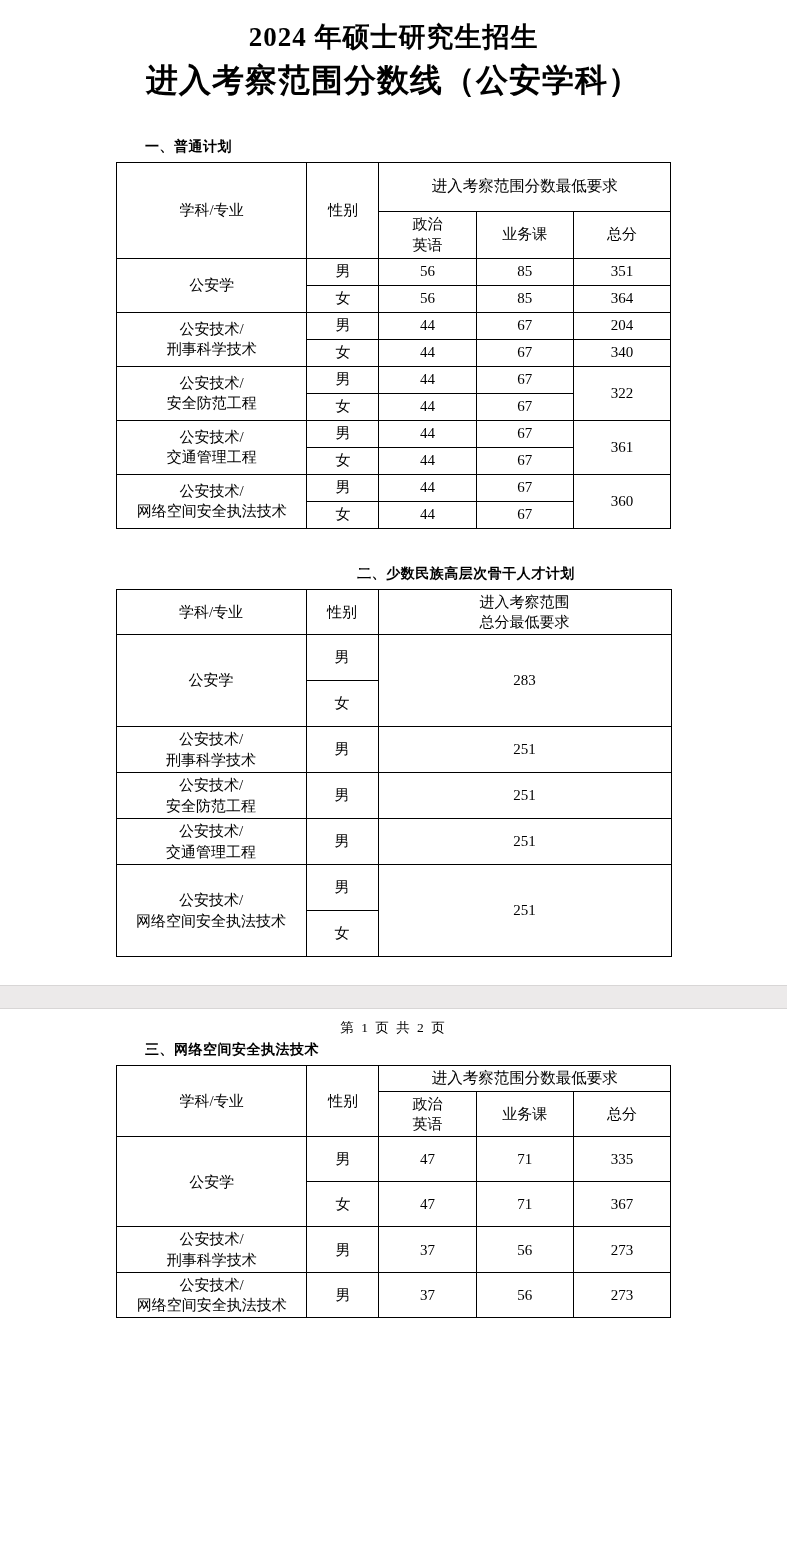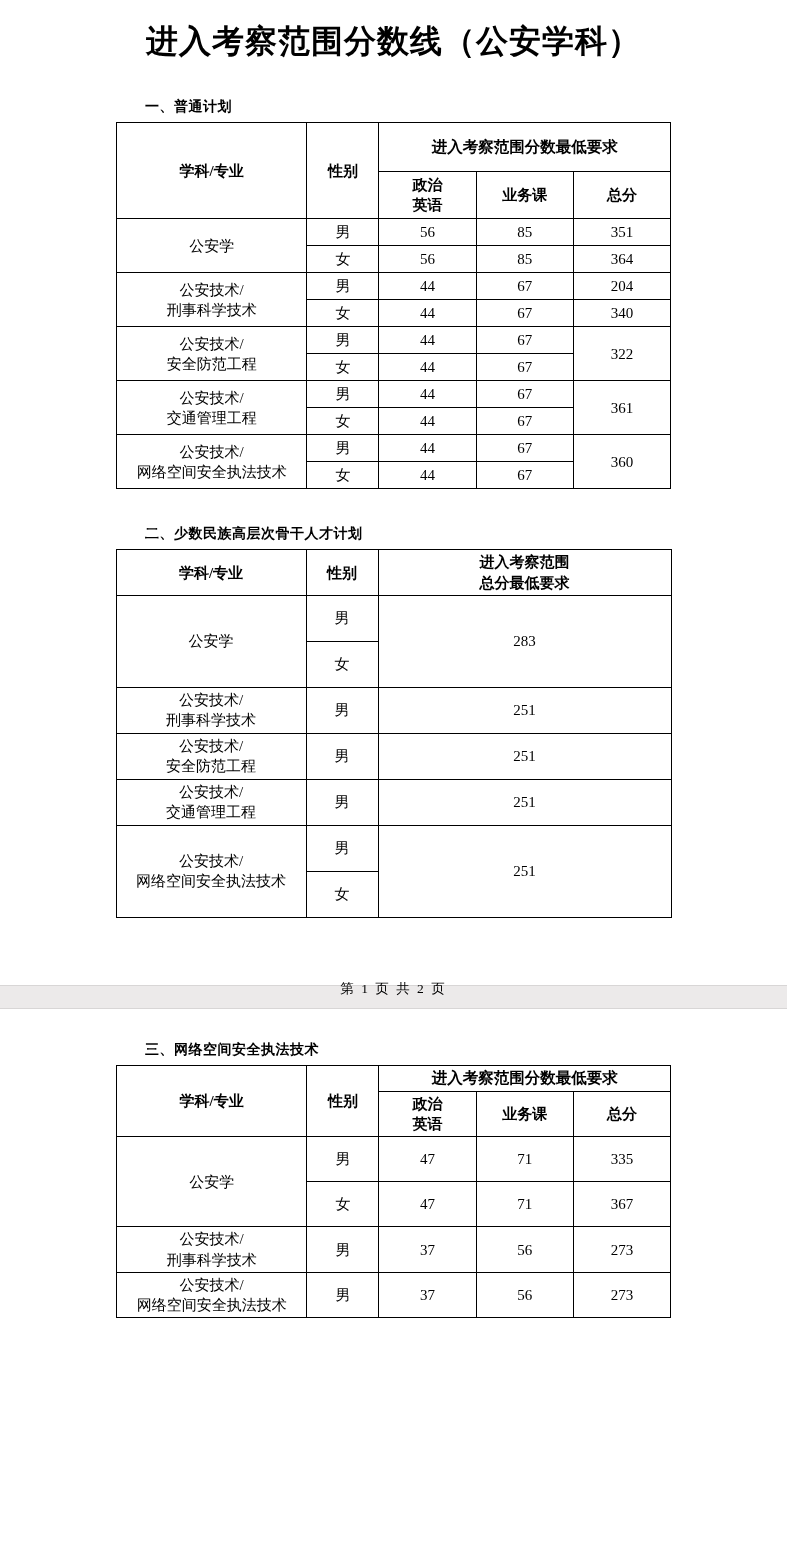--- a/index.html
+++ b/index.html
@@ -42,39 +42,39 @@
     font-size: 19px;
     padding: 34px 78px 0 0;
   }
 
   .section-head {
     font-weight: bold;
     font-size: 14px;
     margin: 34px 0 6px 145px;
     letter-spacing: 0.5px;
   }
-  .section-head.s2 { margin-top: 36px; }
+  .section-head.s2 { margin-top: 36px; text-align: center; }
   .section-head.s3 { margin-top: 32px; }
 
   table.grid {
     border-collapse: collapse;
     margin: 0 auto;
     table-layout: fixed;
     font-size: 15px;
   }
   table.grid th, table.grid td {
     border: 1px solid #000;
     padding: 2px 4px;
     text-align: center;
     vertical-align: middle;
     line-height: 1.35;
     font-weight: normal;
   }
   table.grid th {
-    font-weight: bold;
+    font-weight: normal;
     text-align: center;
   }
   td.subject, th.subject {
     text-align: left;
     padding-left: 10px;
   }
   .hdr-big { font-weight: bold; font-size: 15.5px; }
   .hdr-two { font-weight: bold; line-height: 1.25; }
   .two-line { line-height: 1.45; }
 
@@ -116,20 +116,21 @@
     text-align: justify;
   }
   .note .indent { padding-left: 2em; }
 </style>
 </head>
 <body>
 
 <div class="page page-1">
 
   <div class="doc-title">
+    <div class="line1">2024 年硕士研究生招生</div>
     <div class="line2">进入考察范围分数线（公安学科）</div>
   </div>
 
   <div class="section-head s1">一、普通计划</div>
 
   <table class="grid t1">
     <colgroup>
       <col class="c-sub">
         <col class="c-sex">
         <col class="c-num">

